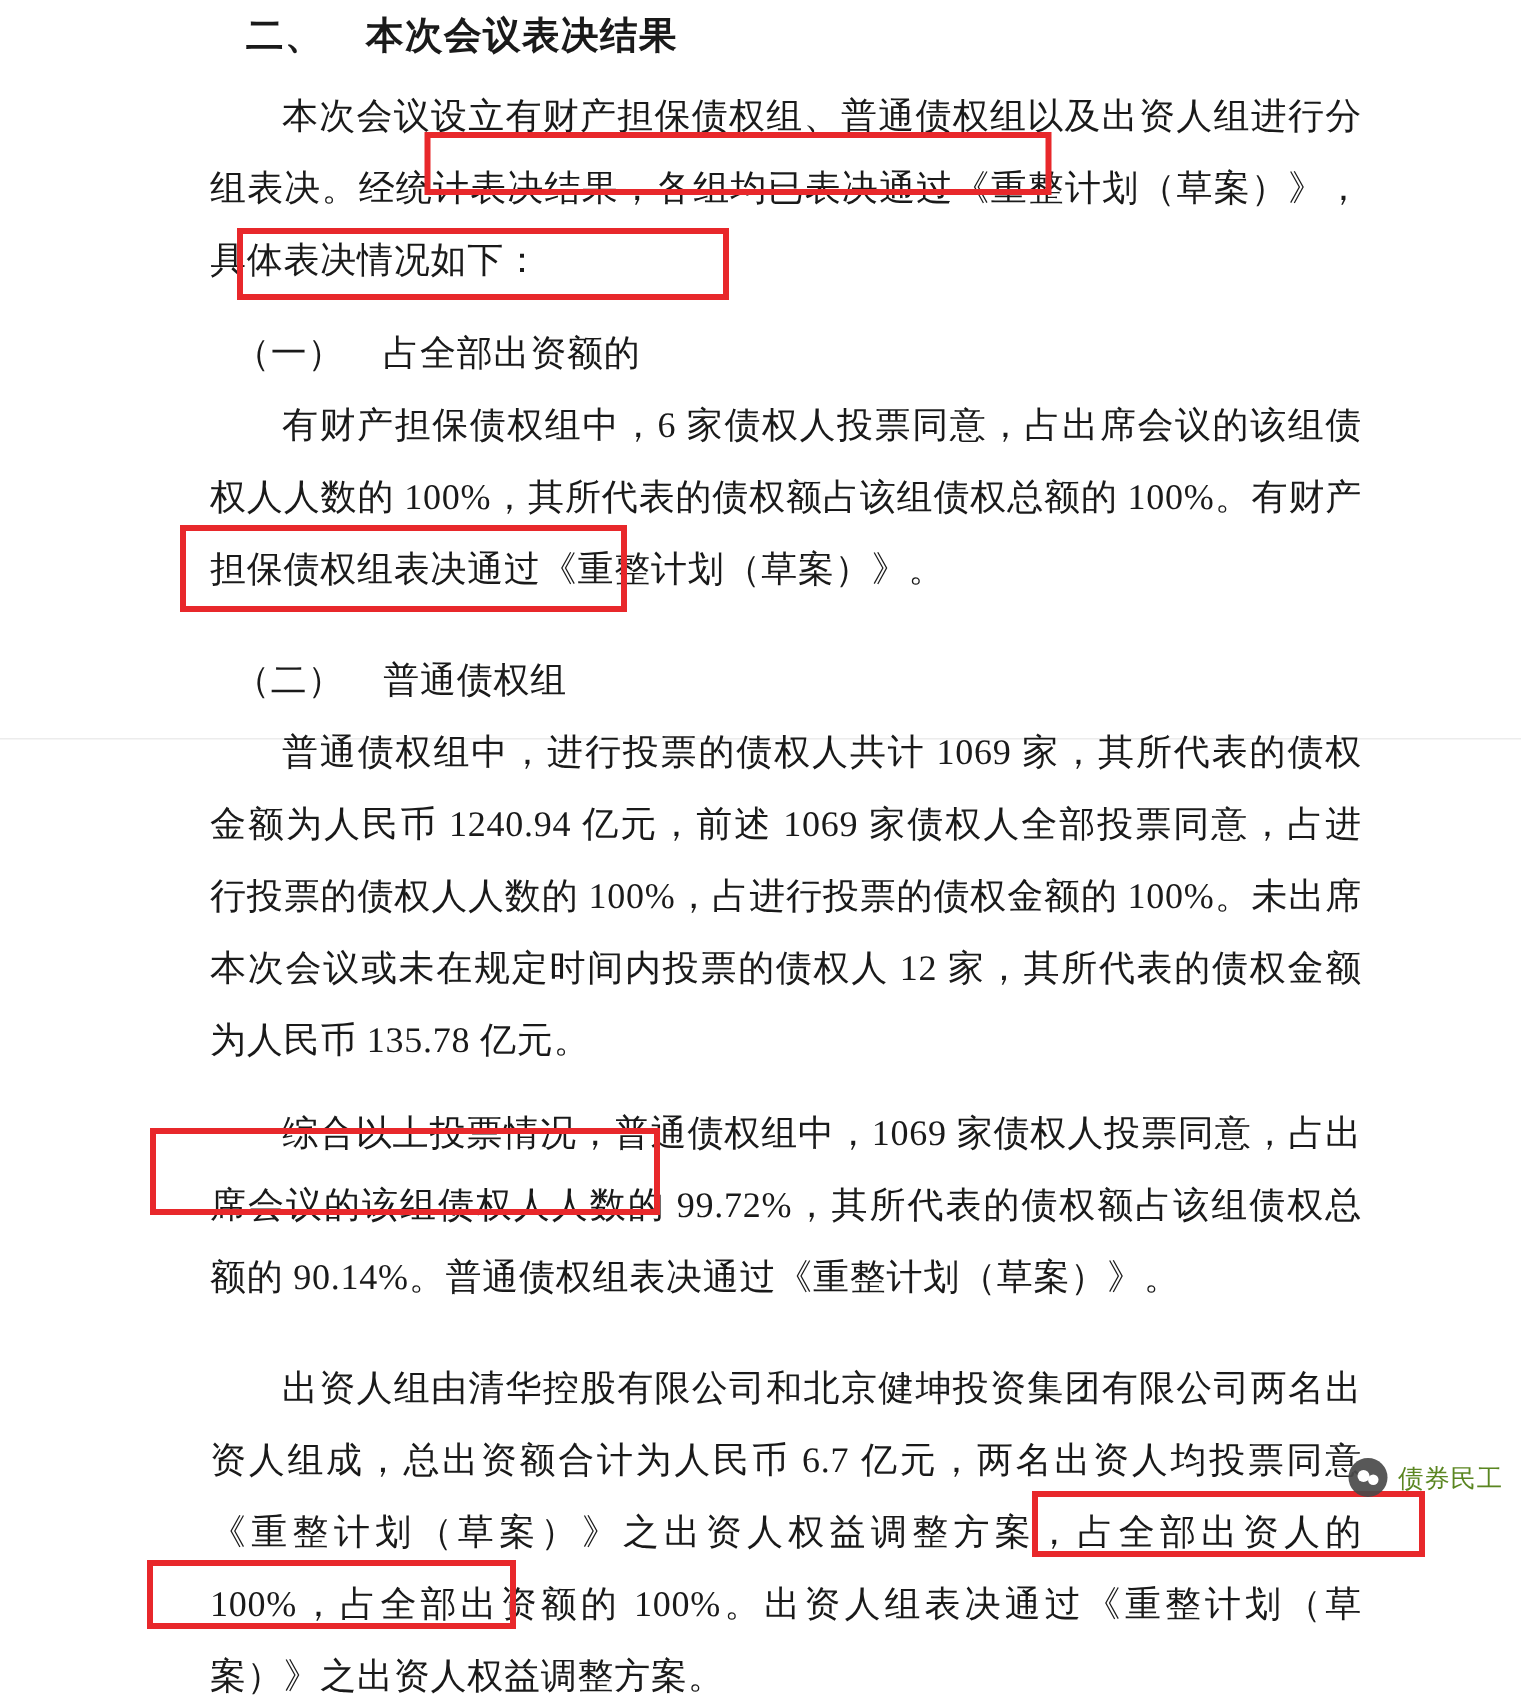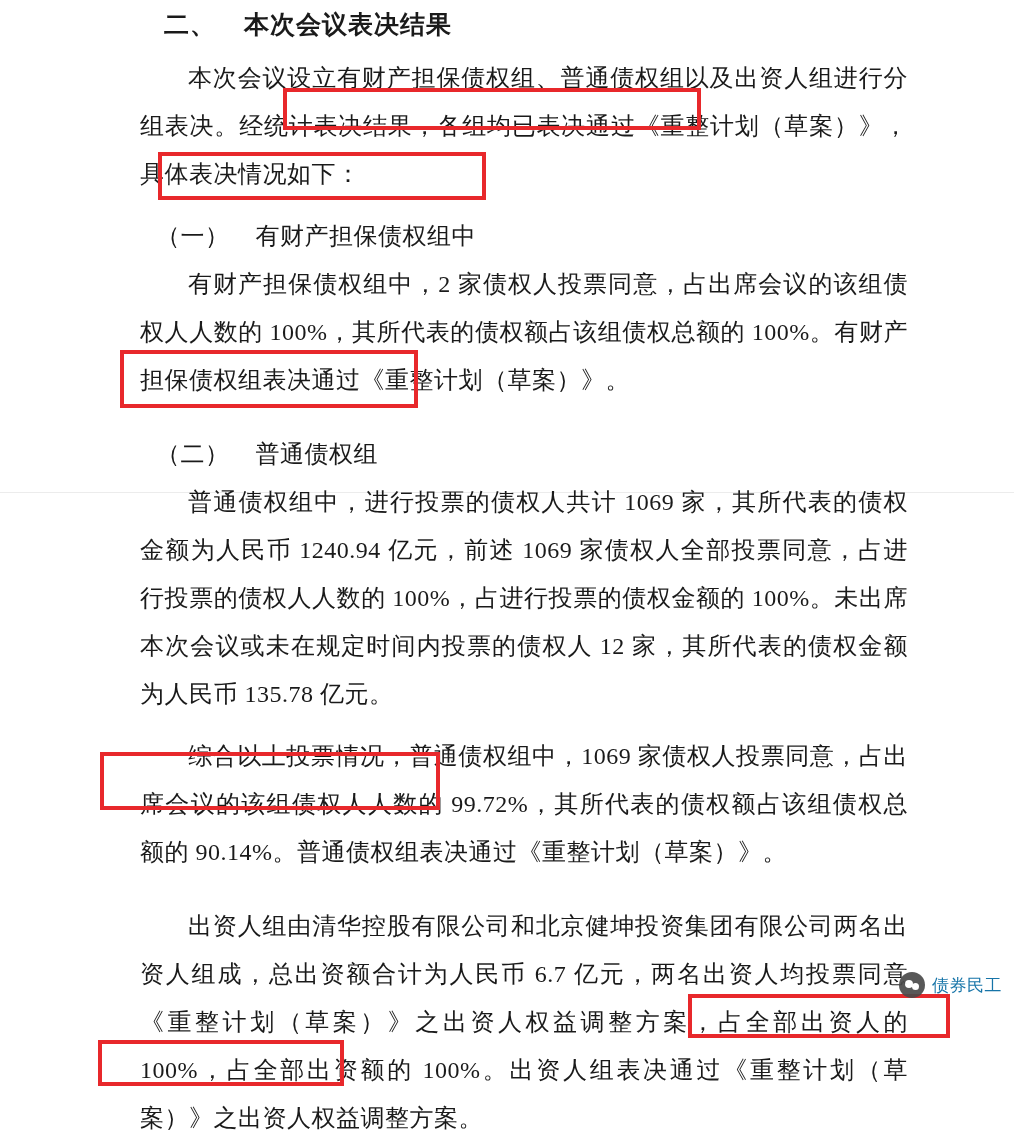--- a/index.html
+++ b/index.html
@@ -84,21 +84,21 @@
   }
 
   
   .watermark {
     position: absolute;
     right: 12px;
     bottom: 12px;
     display: flex;
     align-items: center;
     gap: 7px;
-    color: #0369a1;
+    color: #4d7c0f;
     font-family: Liberation Serif, serif;
     font-size: 17px;
     letter-spacing: 0.5px;
     opacity: 0.92;
     text-align: right;
   }
   .wm-logo {
     width: 26px;
     height: 26px;
     border-radius: 50%;
@@ -138,24 +138,24 @@
 
     <h2 class="heading">
       <span class="num">二、</span><span>本次会议表决结果</span>
     </h2>
 
     <p class="body indent">本次会议设立有财产担保债权组、普通债权组以及出资人组进行分组表决。经统计表决结果，各组均已表决通过《重整计划（草案）》，具体表决情况如下：</p>
 
     <div class="gap-sm"></div>
 
     <div class="sub-heading">
-      <span class="sn">（一）</span><span>有财产担保债权组中</span>
+      <span class="sn">（一）</span><span>占全部出资额的</span>
     </div>
 
-    <p class="body indent">有财产担保债权组中，2 家债权人投票同意，占出席会议的该组债权人人数的 100%，其所代表的债权额占该组债权总额的 100%。有财产担保债权组表决通过《重整计划（草案）》。</p>
+    <p class="body indent">有财产担保债权组中，6 家债权人投票同意，占出席会议的该组债权人人数的 100%，其所代表的债权额占该组债权总额的 100%。有财产担保债权组表决通过《重整计划（草案）》。</p>
 
     <div class="gap-md"></div>
 
     <div class="sub-heading">
       <span class="sn">（二）</span><span>普通债权组</span>
     </div>
 
     <p class="body indent">普通债权组中，进行投票的债权人共计 1069 家，其所代表的债权金额为人民币 1240.94 亿元，前述 1069 家债权人全部投票同意，占进行投票的债权人人数的 100%，占进行投票的债权金额的 100%。未出席本次会议或未在规定时间内投票的债权人 12 家，其所代表的债权金额为人民币 135.78 亿元。</p>
 
     <div class="gap-sm"></div>

